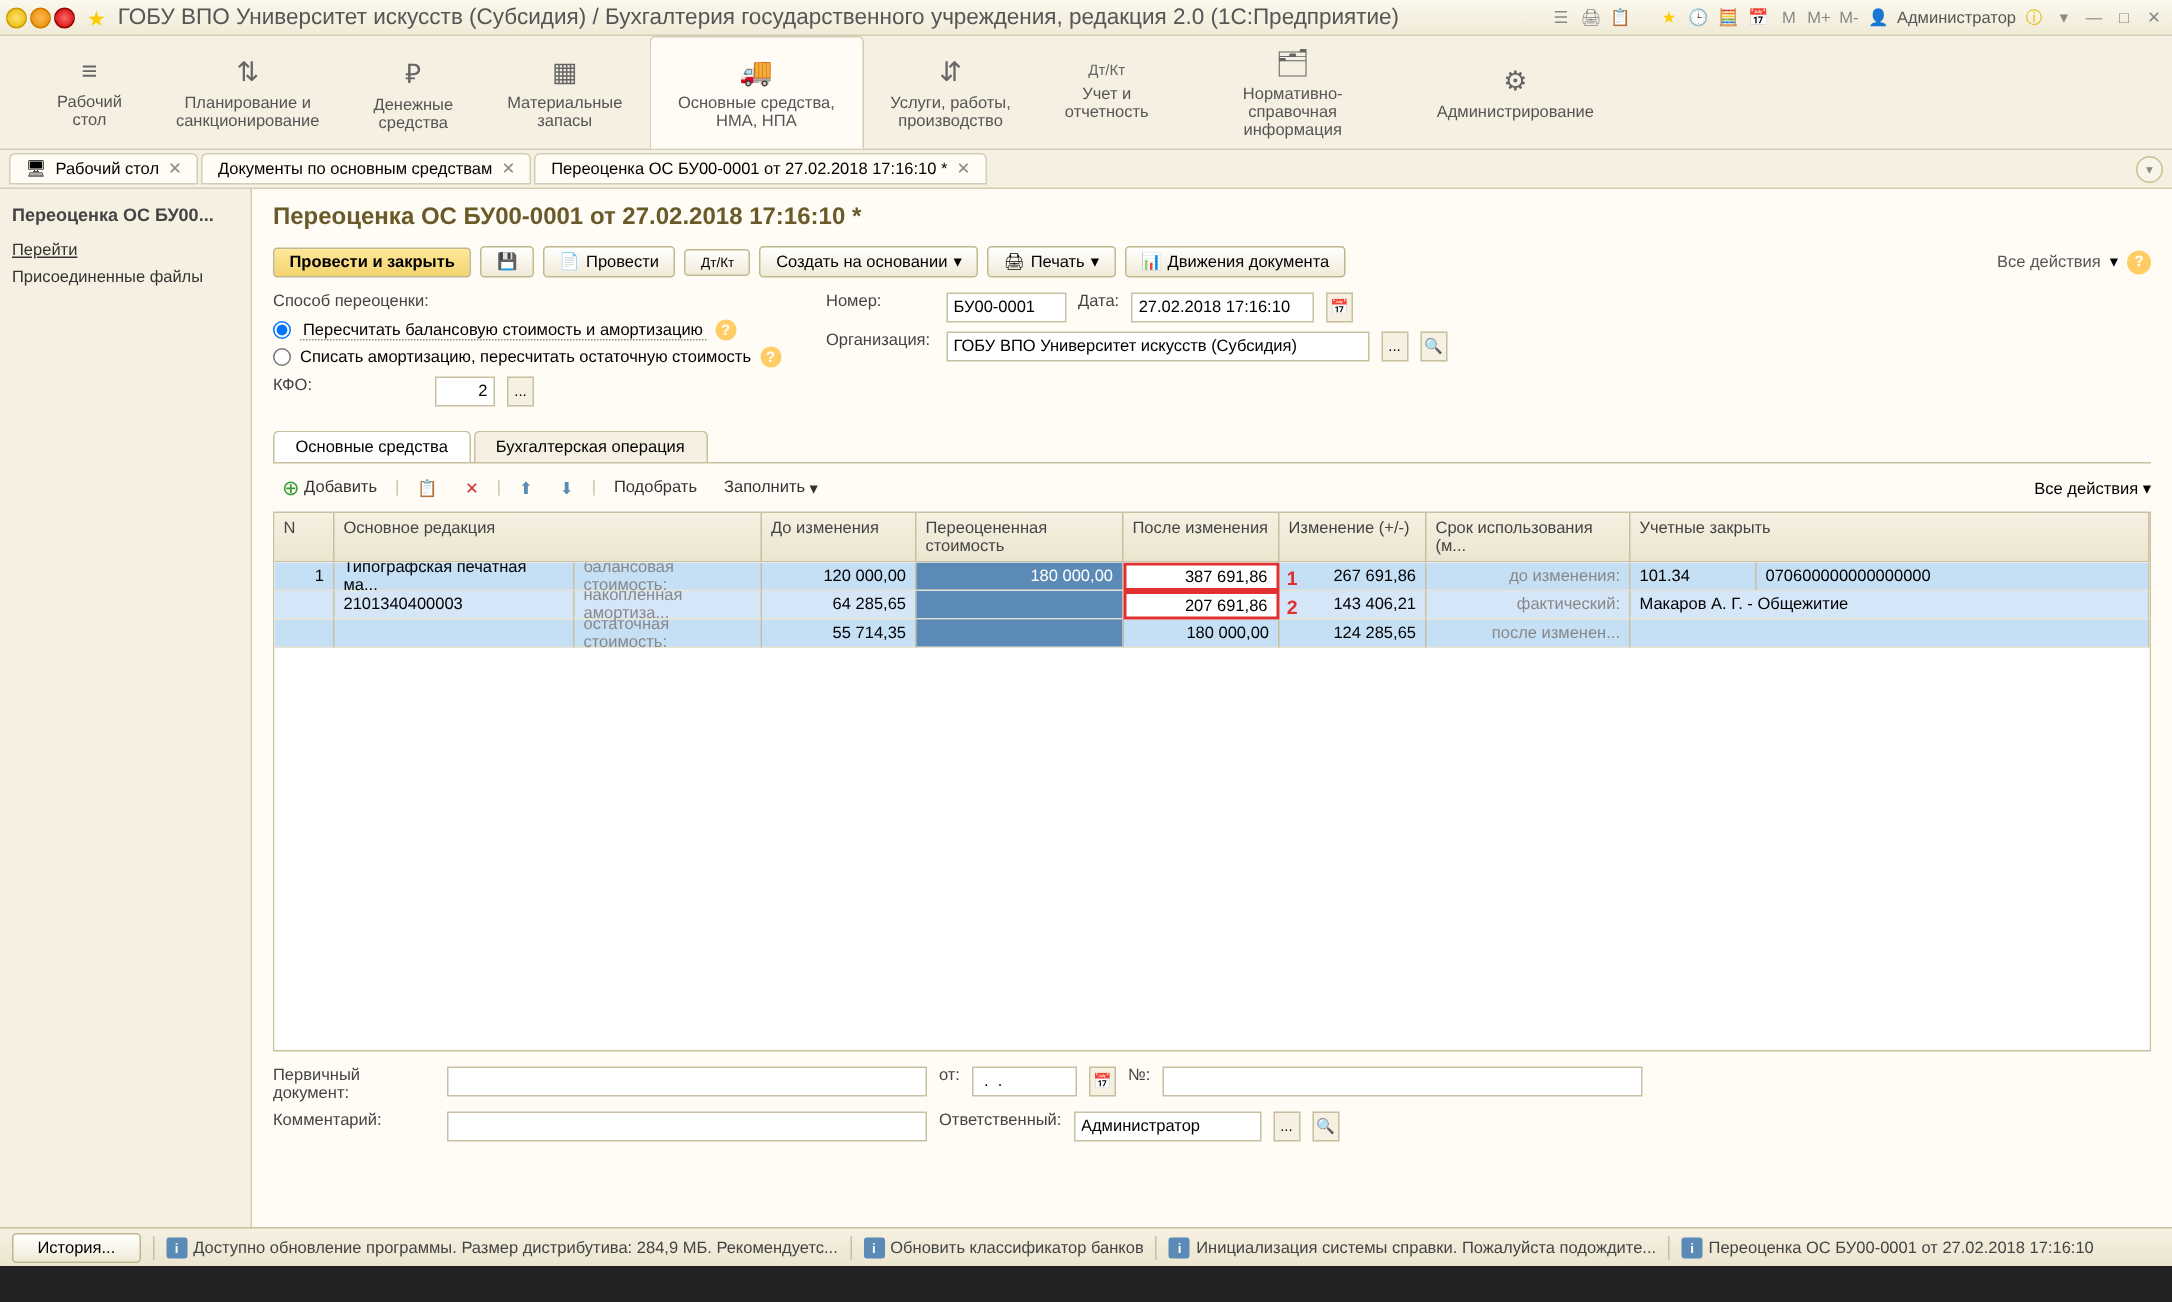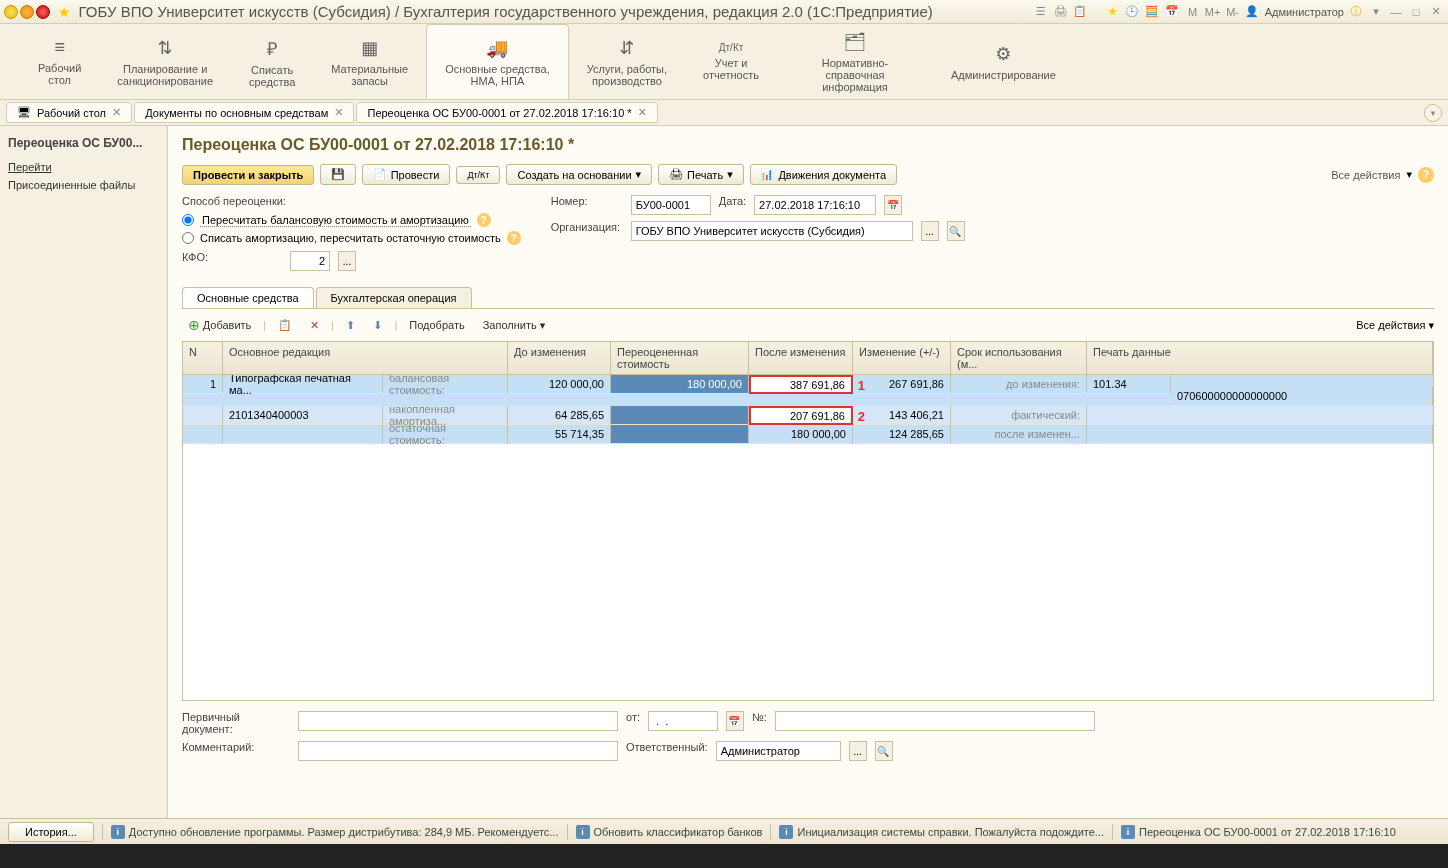--- a/index.html
+++ b/index.html
@@ -76,21 +76,21 @@
 
 .col-n { width: 40px; }
 .col-os { width: 160px; }
 .col-sub-label { width: 125px; }
 .col-before { width: 103px; }
 .col-revalued { width: 138px; }
 .col-after { width: 104px; }
 .col-change { width: 98px; }
 .col-usage { width: 136px; }
 .col-acc-a { width: 84px; text-align: right; }
-.col-acc-b { flex: 1; margin-top: 12px; }
+.col-acc-b { flex: 1; }
 
 .bottom-form { margin-top: 10px; }
 .bottom-row { display: flex; align-items: flex-start; gap: 8px; margin-bottom: 6px; }
 
 .statusbar { position: absolute; bottom: 24px; left: 0; right: 0; height: 26px; background: linear-gradient(#f5f0e1, #ebe5d0); border-top: 1px solid #c8c0a0; display: flex; align-items: center; padding: 0 8px; gap: 8px; }
 .status-item { display: flex; align-items: center; gap: 4px; color: #444; cursor: pointer; }
 .status-sep { width: 1px; height: 16px; background: #c8c0a0; }
 .info-icon { width: 14px; height: 14px; background: #5a8ab5; color: #fff; border-radius: 2px; display: flex; align-items: center; justify-content: center; font-size: 9px; font-weight: bold; }
 
 .taskbar { position: absolute; bottom: 0; left: 0; right: 0; height: 24px; background: #222; }
@@ -134,21 +134,21 @@
       <span class="nav-label" style="white-space:pre-line">Рабочий
 стол</span>
     </div>
   <div class="nav-item">
       <span class="nav-icon">⇅</span>
       <span class="nav-label" style="white-space:pre-line">Планирование и
 санкционирование</span>
     </div>
   <div class="nav-item">
       <span class="nav-icon">₽</span>
-      <span class="nav-label" style="white-space:pre-line">Списать
+      <span class="nav-label" style="white-space:pre-line">Денежные
 средства</span>
     </div>
   <div class="nav-item">
       <span class="nav-icon">▦</span>
       <span class="nav-label" style="white-space:pre-line">Материальные
 запасы</span>
     </div>
   <div class="nav-item active">
       <span class="nav-icon">🚚</span>
       <span class="nav-label" style="white-space:pre-line">Основные средства,
@@ -283,21 +283,21 @@
 
     <div class="data-table">
       <div class="tbl-header">
         <div class="th col-n">N</div>
         <div class="th" style="width:285px">Основное редакция</div>
         <div class="th col-before">До изменения</div>
         <div class="th col-revalued">Переоцененная стоимость</div>
         <div class="th col-after">После изменения</div>
         <div class="th col-change">Изменение (+/-)</div>
         <div class="th col-usage">Срок использования (м...</div>
-        <div class="th" style="flex:1">Печать данные</div>
+        <div class="th" style="flex:1">Учетные закрыть</div>
       </div>
       <div class="tbl-body">
         <div class="tr row1">
           <div class="td col-n right">1</div>
           <div class="td col-os">Типографская печатная ма...</div>
           <div class="td col-sub-label label right">балансовая стоимость:</div>
           <div class="td col-before right">120 000,00</div>
           <div class="td col-revalued right">180 000,00</div>
           <div class="td col-after right highlight">
               <span>387 691,86</span>
@@ -313,20 +313,21 @@
           <div class="td col-os">2101340400003</div>
           <div class="td col-sub-label label right">накопленная амортиза...</div>
           <div class="td col-before right">64 285,65</div>
           <div class="td col-revalued right"></div>
           <div class="td col-after right highlight">
               <span>207 691,86</span>
               <span class="annotation">2</span>
             </div>
           <div class="td col-change right">143 406,21</div>
           <div class="td col-usage label right">фактический:</div>
+          <div class="td" style="flex:1">Макаров А. Г. - Общежитие</div>
         </div>
         <div class="tr row3">
           <div class="td col-n"></div>
           <div class="td col-os"></div>
           <div class="td col-sub-label label right">остаточная стоимость:</div>
           <div class="td col-before right">55 714,35</div>
           <div class="td col-revalued right"></div>
           <div class="td col-after right">180 000,00</div>
           <div class="td col-change right">124 285,65</div>
           <div class="td col-usage label right">после изменен...</div>

